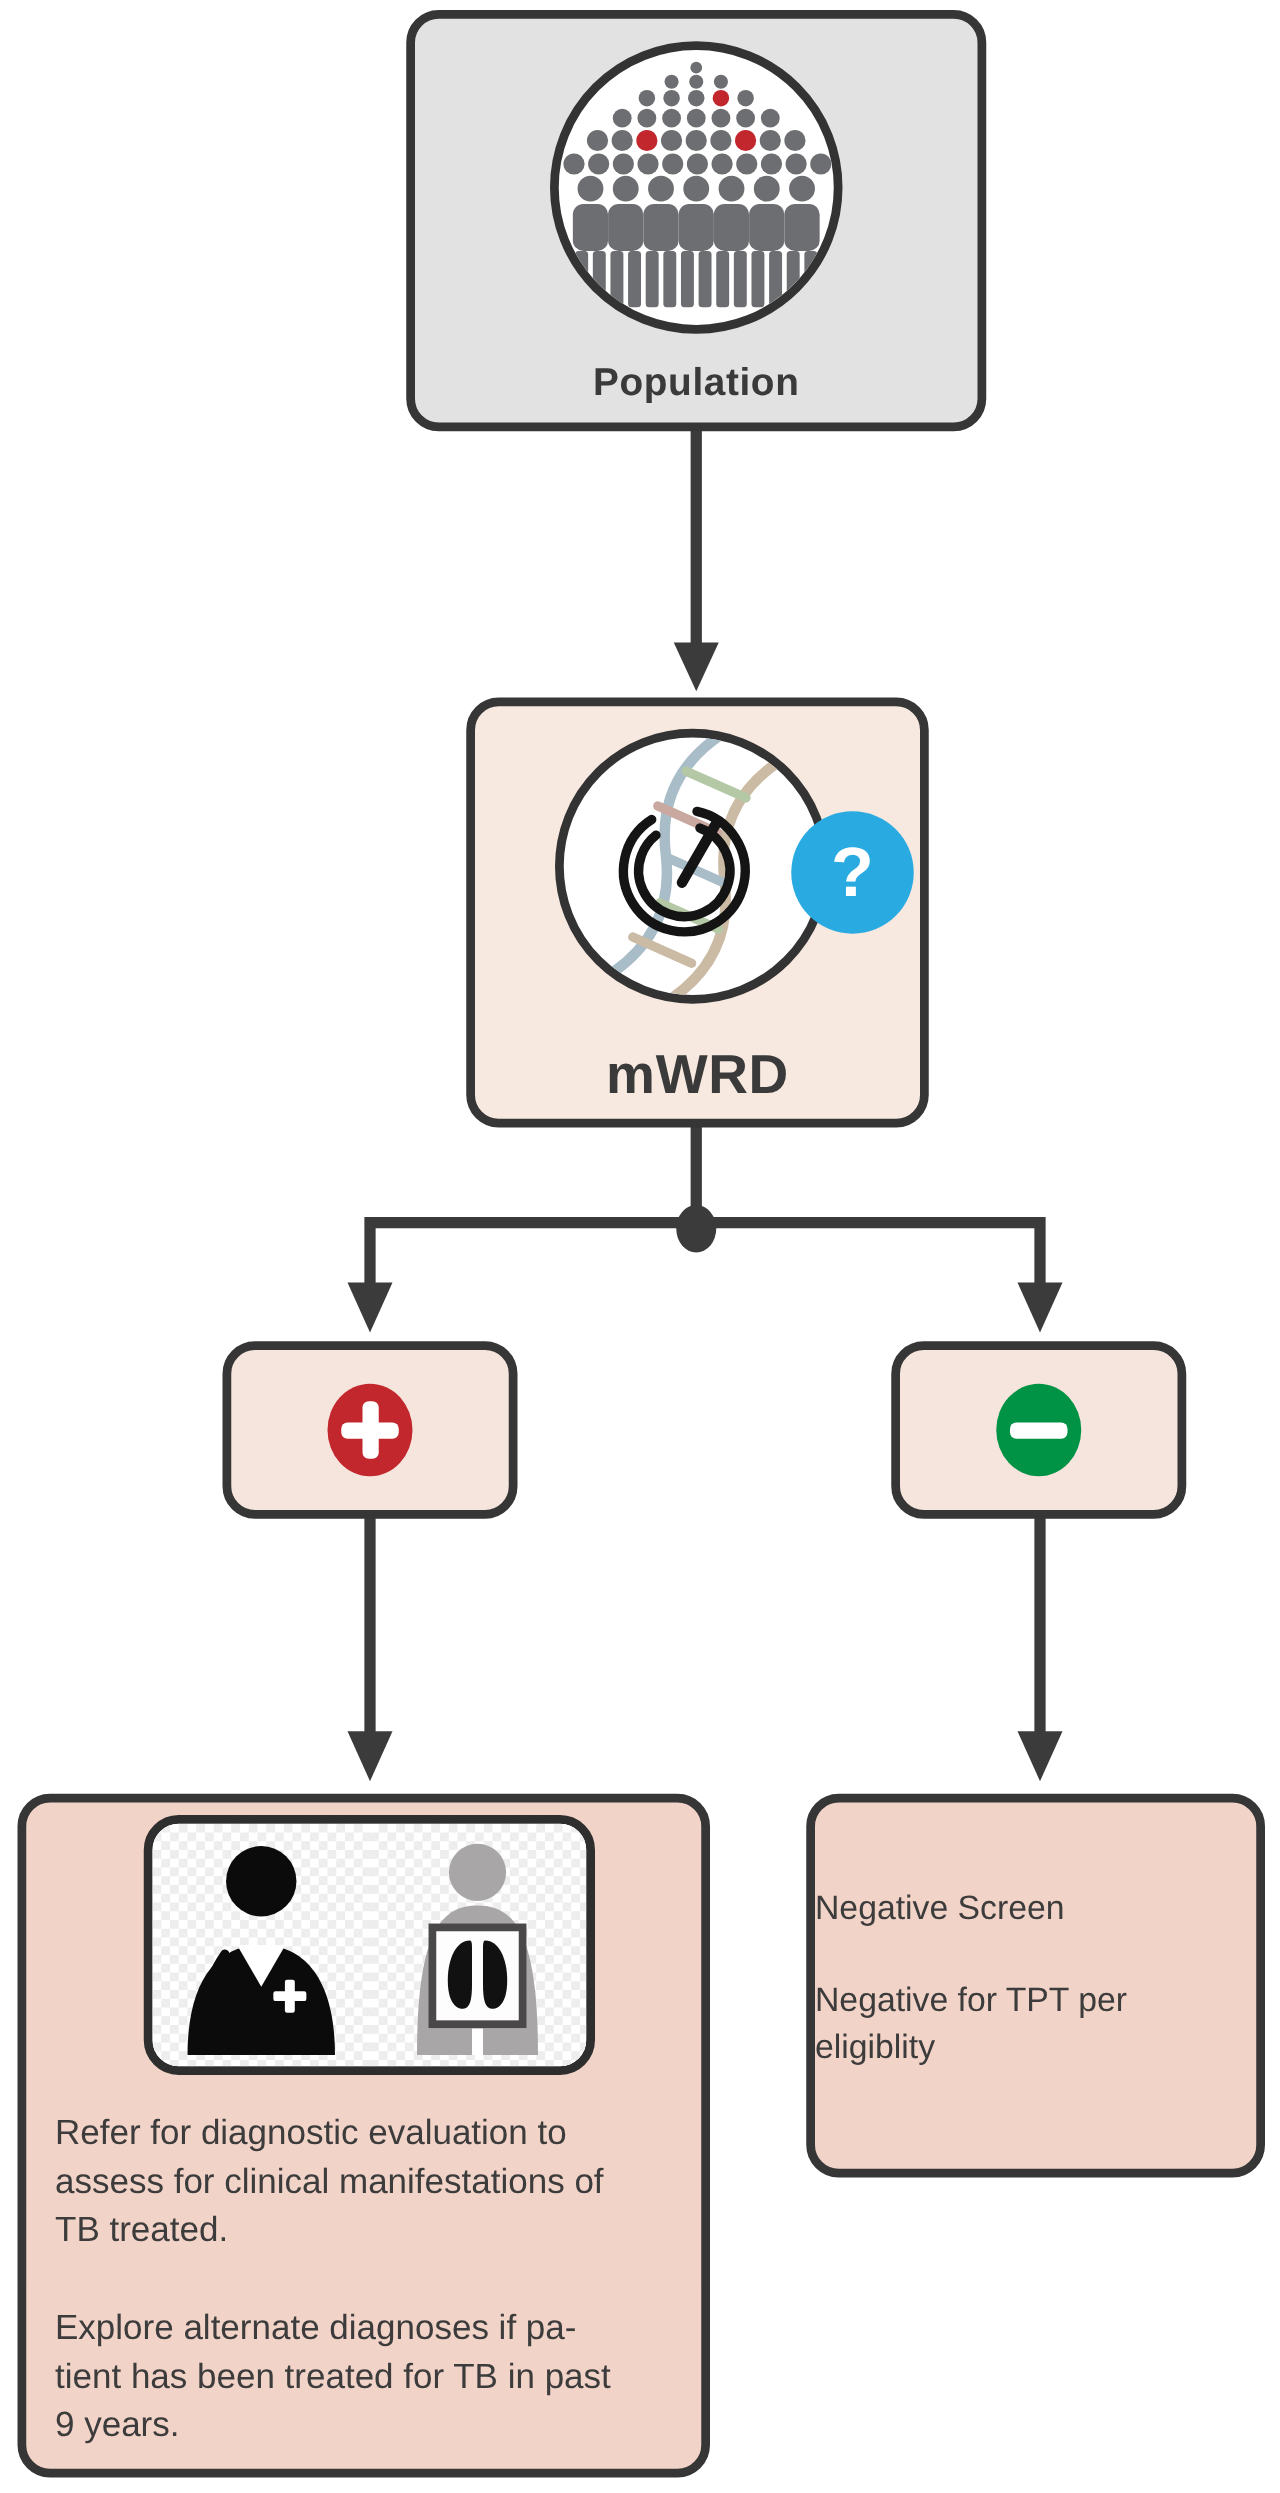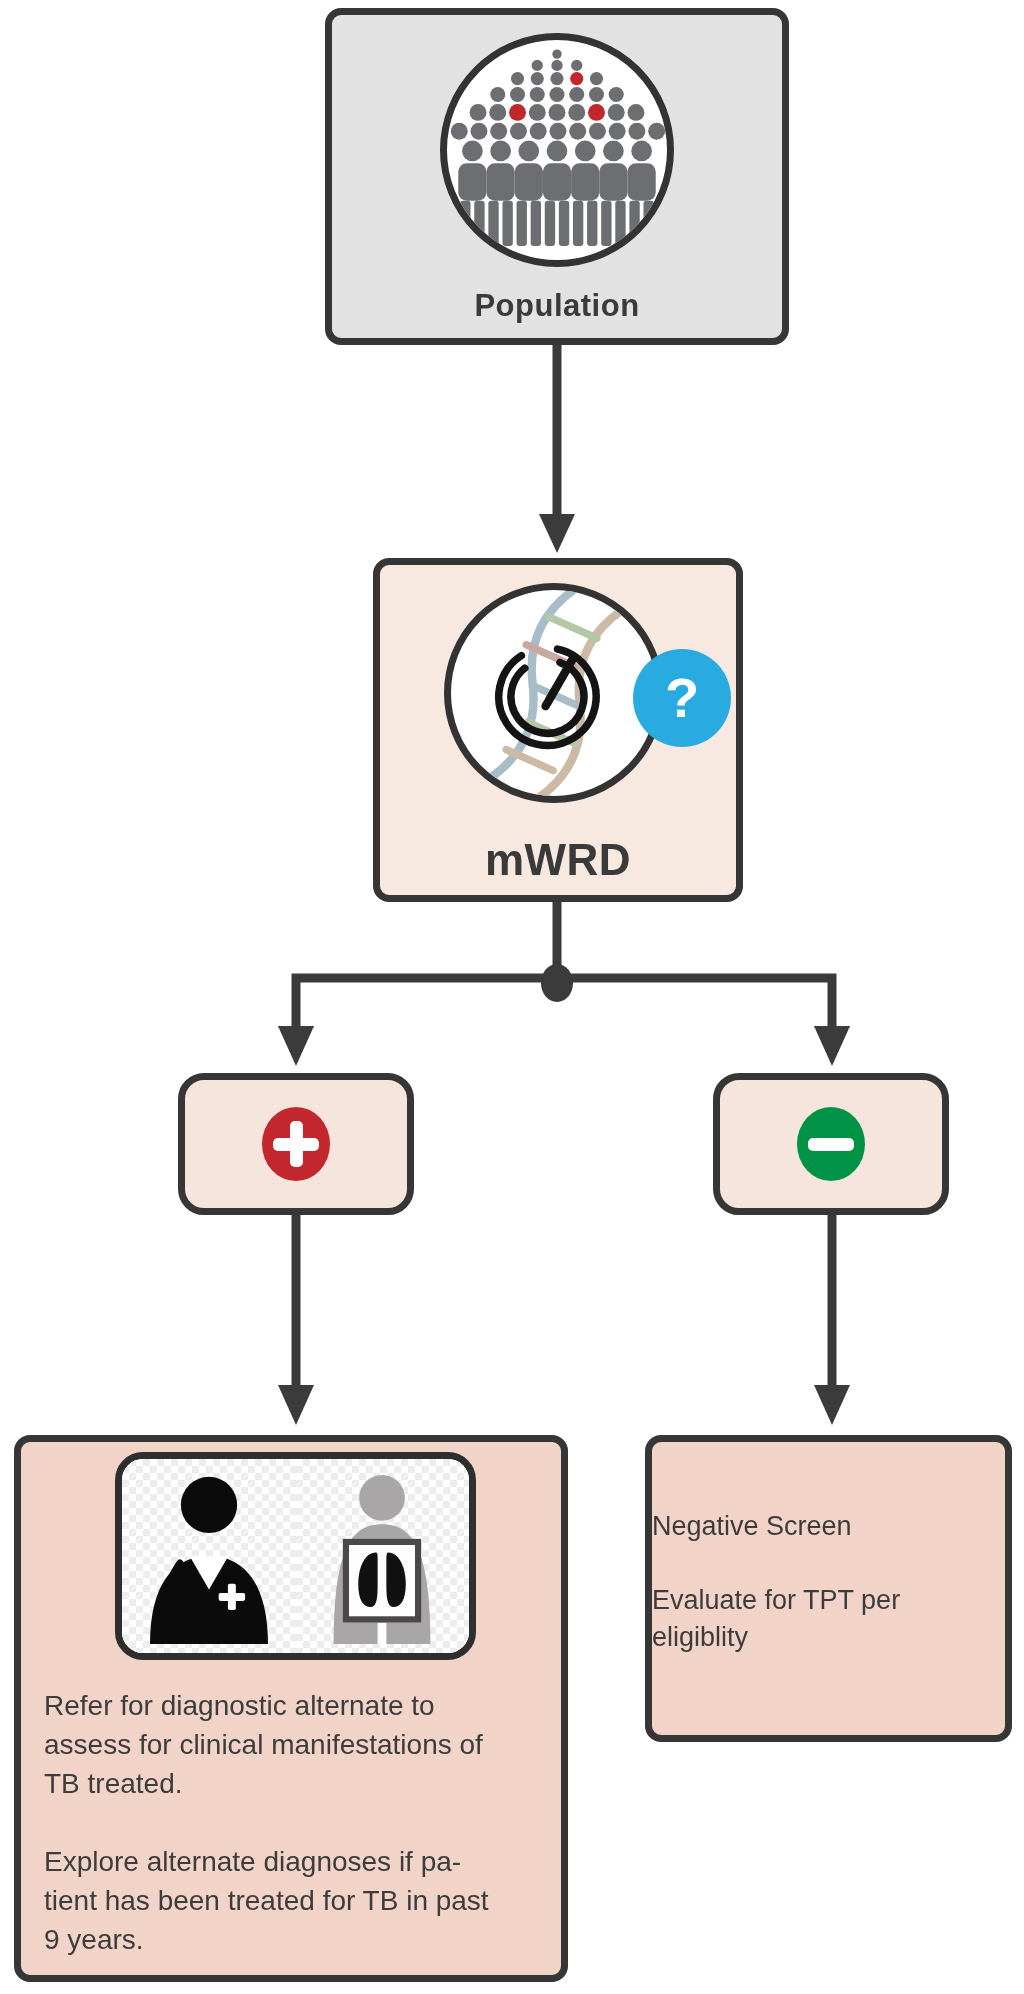--- a/index.html
+++ b/index.html
@@ -1,18 +1,18 @@
 <!DOCTYPE html>
 <html><head>
 <meta charset="utf-8">
 <style>
   html,body{margin:0;padding:0;background:#fff;}
   #stage{position:relative;width:1024px;height:1994px;background:#ffffff;
          font-family:"Liberation Sans",sans-serif;overflow:hidden;}
-  .node{position:absolute;box-sizing:border-box;border:7px solid #363636;border-radius:16px;}
+  .node{position:absolute;box-sizing:border-box;border:7px solid #363636;border-radius:26px;}
   #population-box{left:325px;top:8px;width:464px;height:337px;background:#e3e2e2;}
   #mwrd-box{left:373px;top:558px;width:370px;height:344px;background:#f7e8e0;}
   #plus-box{left:178px;top:1073px;width:236px;height:142px;background:#f6e5dd;border-radius:26px;}
   #minus-box{left:713px;top:1073px;width:236px;height:142px;background:#f6e5dd;border-radius:26px;}
   #positive-outcome-box{left:14px;top:1435px;width:554px;height:547px;background:#f2d3c8;}
   #negative-outcome-box{left:645px;top:1435px;width:367px;height:307px;background:#f2d3c8;}
   .circle-icon{position:absolute;box-sizing:border-box;background:#fff;border:7px solid #333;
                border-radius:50%;overflow:hidden;}
   #population-circle{left:108px;top:18px;width:234px;height:234px;}
   #mwrd-circle{left:64px;top:18px;width:220px;height:220px;}
@@ -214,34 +214,34 @@
           <circle cx="85" cy="34" r="26" fill="#a8a6a6"></circle>
           <path d="M30,200 C30,88 52,64 85,64 C118,64 140,88 140,200 Z" fill="#a8a6a6"></path>
           <rect x="44" y="84" width="82" height="88" fill="#fdfdfd" stroke="#4a4848" stroke-width="7"></rect>
           <path d="M78,96 C66,96 58,112 58,132 C58,150 64,158 72,158 C78,158 80,150 80,136 L80,102 C80,97 79,96 78,96 Z" fill="#111111"></path>
           <path d="M92,96 C104,96 112,112 112,132 C112,150 106,158 98,158 C92,158 90,150 90,136 L90,102 C90,97 91,96 92,96 Z" fill="#111111"></path>
           <rect x="80" y="176" width="10" height="24" fill="#ffffff"></rect>
         </svg>
       </div>
     </div>
     <div class="para" id="para-1">
-      <div>Refer for diagnostic alternate to</div>
+      <div>Refer for diagnostic evaluation to</div>
       <div>assess for clinical manifestations of</div>
       <div>TB treated.</div>
     </div>
     <div class="para" id="para-2">
       <div>Explore alternate diagnoses if pa-</div>
       <div>tient has been treated for TB in past</div>
       <div>9 years.</div>
     </div>
   </div>
 
   <div class="node" id="negative-outcome-box">
     <div class="centered-text" id="neg-group-1">
       <div>Negative Screen</div>
     </div>
     <div class="centered-text" id="neg-group-2">
-      <div>Evaluate for TPT per</div>
+      <div>Negative for TPT per</div>
       <div>eligiblity</div>
     </div>
   </div>
 
 </div>
 
 </body></html>

